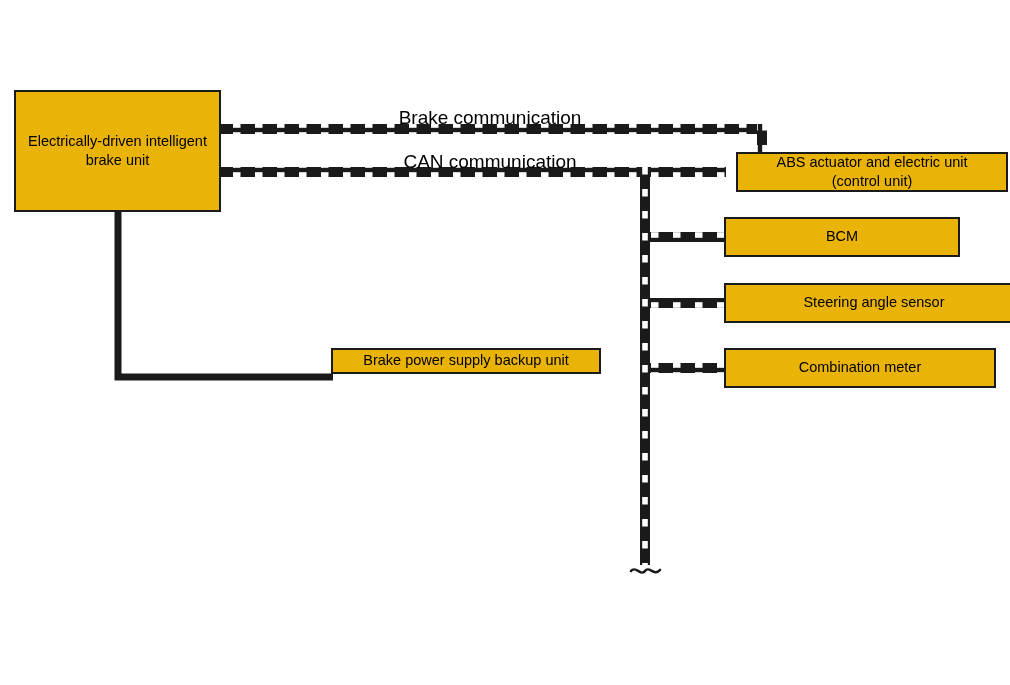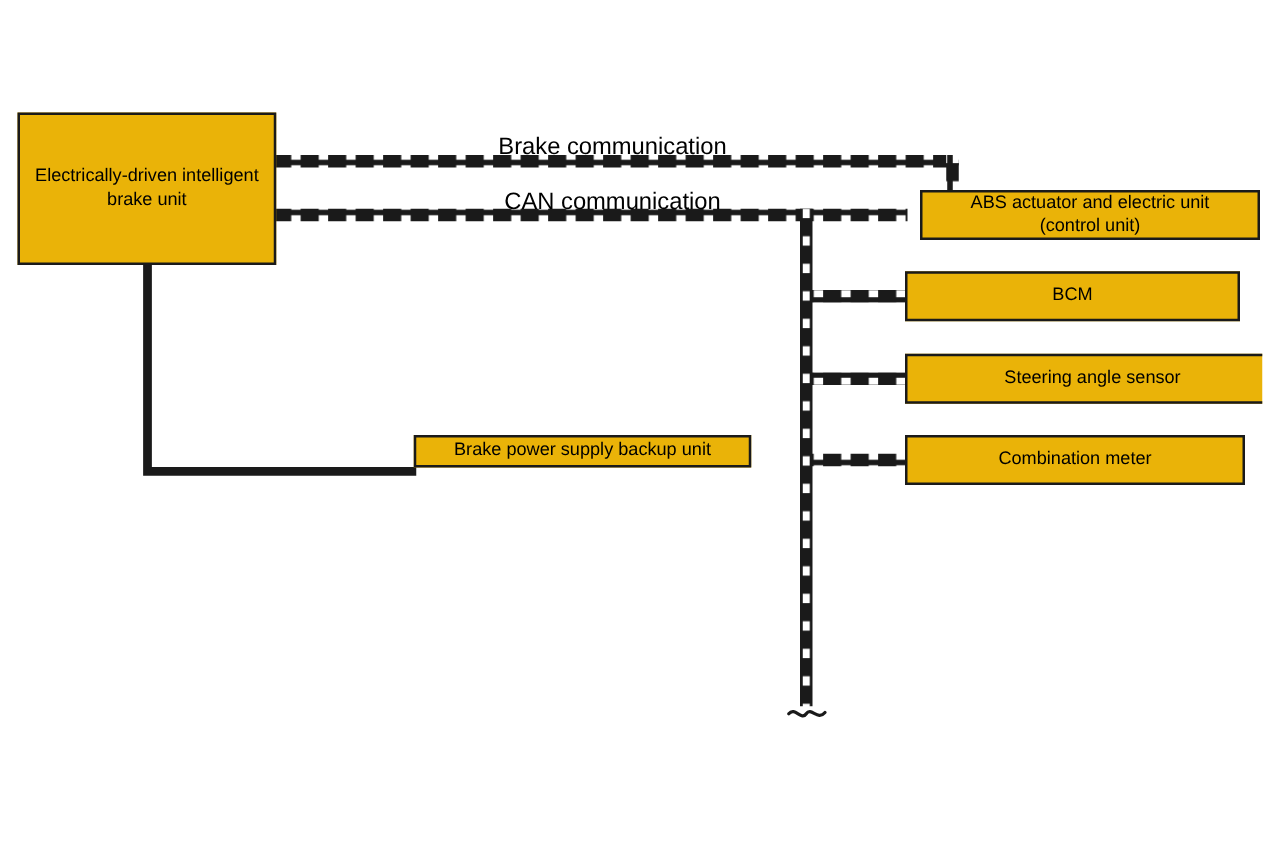--- a/index.html
+++ b/index.html
@@ -93,21 +93,21 @@
   <div class="box" style="left:14px; top:90px; width:207px; height:122px;">
     <span style="white-space:pre-line;">Electrically-driven intelligent
 brake unit</span>
   </div>
 
   <div class="box" style="left:724px; top:152px; width:272px; height:40px;margin-left:12px;">
     <span style="white-space:pre-line;">ABS actuator and electric unit
 (control unit)</span>
   </div>
 
-  <div class="box" style="left:724px; top:217px; width:268px; height:40px;">
+  <div class="box" style="left:724px; top:217px; width:236px; height:40px;">
     <span style="white-space:pre-line;">BCM</span>
   </div>
 
   <div class="box" style="left:724px; top:283px; width:300px; height:40px;">
     <span style="white-space:pre-line;">Steering angle sensor</span>
   </div>
 
   <div class="box" style="left:724px; top:348px; width:272px; height:40px;">
     <span style="white-space:pre-line;">Combination meter</span>
   </div>

